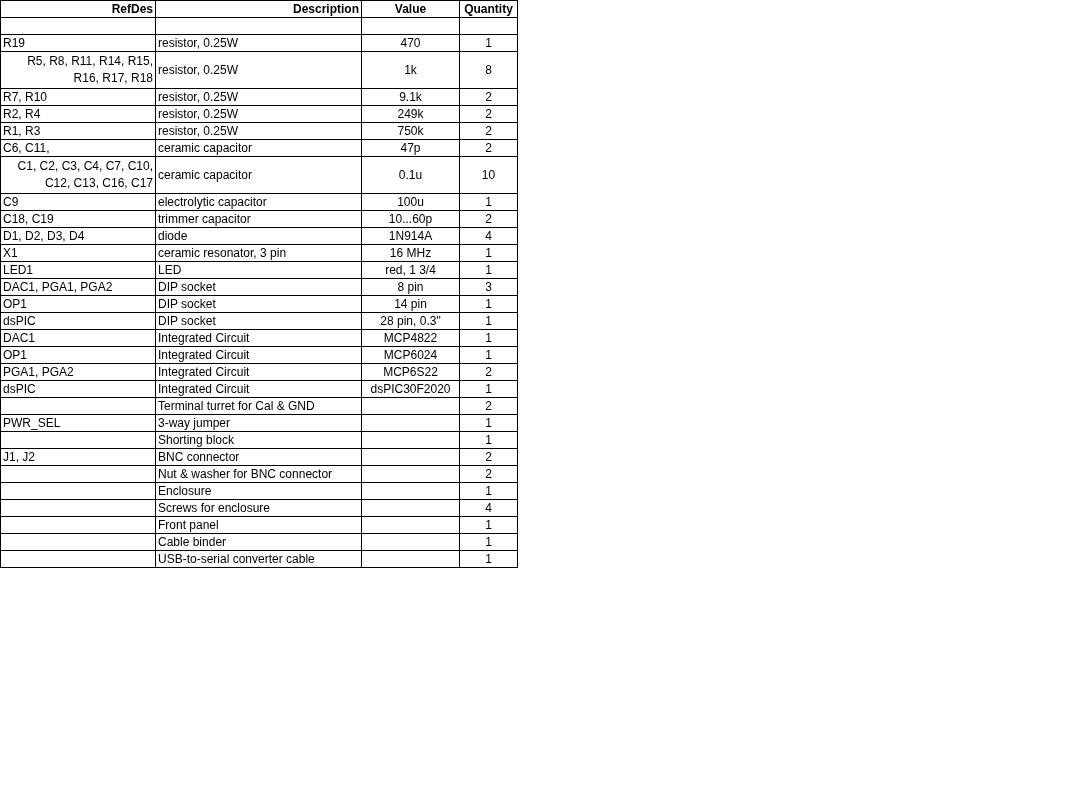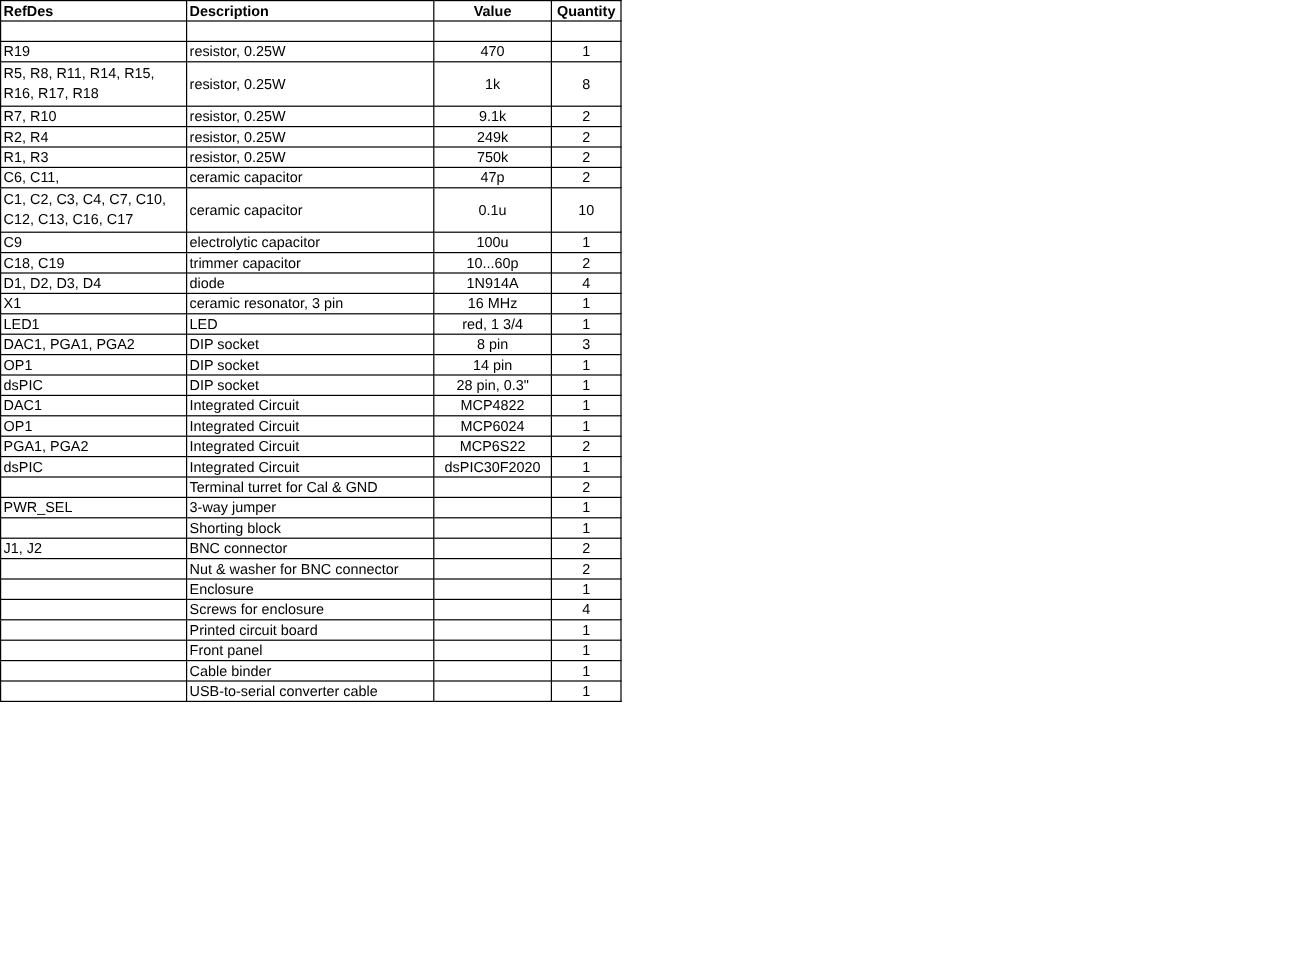--- a/index.html
+++ b/index.html
@@ -1,23 +1,23 @@
 <!DOCTYPE html>
 <html><head>
 <meta charset="utf-8">
 <style>
   html, body { margin: 0; padding: 0; background: #ffffff; }
   body { width: 1084px; height: 801px; position: relative; overflow: hidden;
          font-family: "Liberation Sans", sans-serif; font-size: 12px; color: #000; }
   table.bom { position: absolute; left: 0; top: 0; border-collapse: collapse; table-layout: fixed; }
   table.bom td, table.bom th { border: 1px solid #000; padding: 0 2px; line-height: 16px;
          height: 16px; overflow: hidden; white-space: nowrap; vertical-align: middle; font-size: 12px; }
-  table.bom th { font-weight: bold; text-align: left; }
+  table.bom th { font-weight: bold; text-align: right; }
   table.bom th.c, table.bom td.c { text-align: center; }
-  table.bom td.wrap { white-space: normal; line-height: 17px; }
+  table.bom td.wrap { white-space: normal; line-height: 17px; text-align: right; }
   table.bom tr.tall td { height: 36px; }
   table.bom tr.blank td { height: 16px; }
   col.c1 { width: 155px; } col.c2 { width: 206px; } col.c3 { width: 98px; } col.c4 { width: 58px; }
 </style>
 </head>
 <body>
 
 <table class="bom">
   <colgroup>
       <col class="c1">
@@ -191,26 +191,20 @@
         <td class="c">1</td>
       </tr>
       <tr>
         <td></td>
         <td>Screws for enclosure</td>
         <td class="c"></td>
         <td class="c">4</td>
       </tr>
       <tr>
         <td></td>
-        <td>Printed circuit board</td>
-        <td class="c"></td>
-        <td class="c">1</td>
-      </tr>
-      <tr>
-        <td></td>
         <td>Front panel</td>
         <td class="c"></td>
         <td class="c">1</td>
       </tr>
       <tr>
         <td></td>
         <td>Cable binder</td>
         <td class="c"></td>
         <td class="c">1</td>
       </tr>

